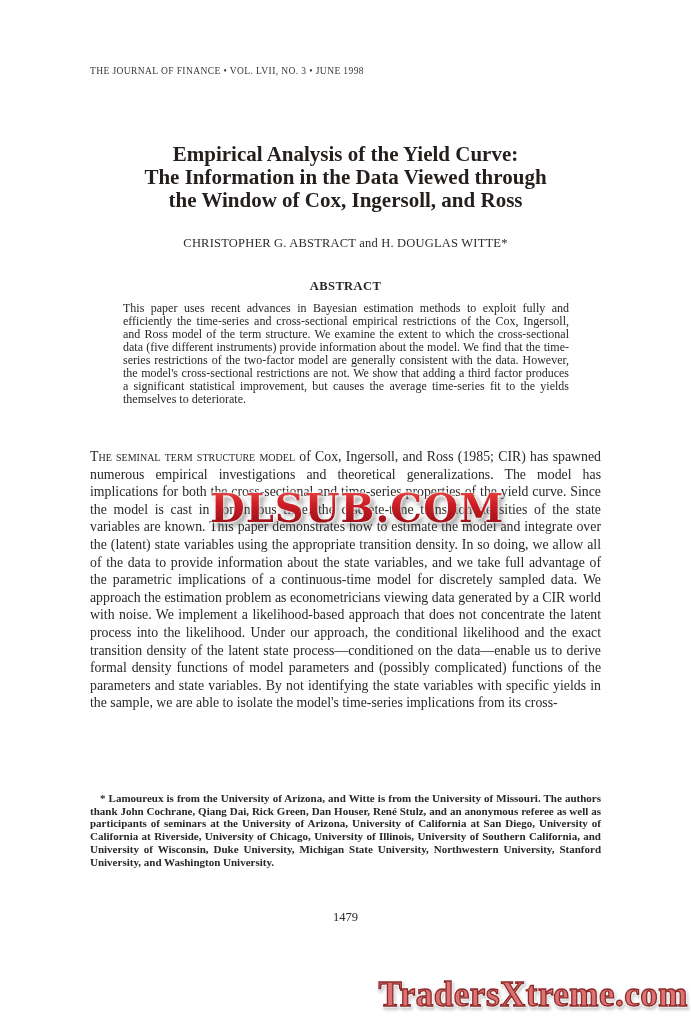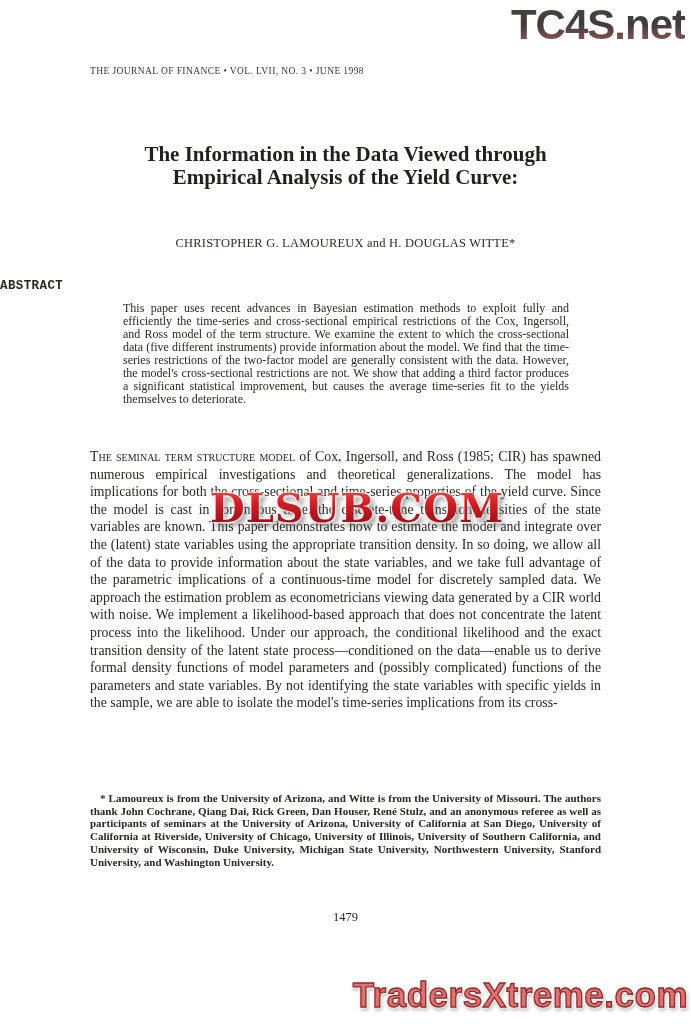--- a/index.html
+++ b/index.html
@@ -29,23 +29,22 @@
   }
   .authors {
     position: absolute; left: 0; right: 0; top: 236px;
     text-align: center; font-size: 12.5px; color: #2e2a28;
     letter-spacing: 0.2px;
   }
 
   
   .abstract-heading {
     position: absolute; left: 0; right: 0; top: 279px;
-    text-align: left; font-size: 12.5px; font-weight: bold;
+    text-align: center; font-size: 12.5px; font-weight: bold;
     letter-spacing: 0.4px;
-    font-family: Liberation Mono, monospace;
   }
   .abstract-text {
     position: absolute; left: 123px; width: 446px; top: 302px;
     font-size: 12px; line-height: 13px;
     text-align: justify;
   }
 
   
   .body-text {
     position: absolute; left: 90px; width: 511px; top: 448px;
@@ -82,54 +81,54 @@
     font-family: "DejaVu Serif", serif;
     font-weight: bold; font-size: 40px; letter-spacing: 1px;
     background: linear-gradient(180deg, #ef5a50 0%, #cf1e26 42%, #8e0d14 96%);
     -webkit-background-clip: text; background-clip: text; color: transparent;
     filter: drop-shadow(0 0 1px #fff) drop-shadow(0 0 1px #fff)
             drop-shadow(3px 4px 2px rgba(70,70,70,0.45));
     white-space: nowrap;
   }
   .wm-traders {
     position: absolute; top: 975px; right: 3px;
-    font-family: Liberation Sans, sans-serif;
+    font-family: Liberation Serif, serif;
     font-weight: bold; font-size: 35px; letter-spacing: 0.5px;
     color: #dd7272;
     -webkit-text-stroke: 1.3px #8c2a2a;
     filter: drop-shadow(0 0 1px #fff) drop-shadow(0 0 1px #fff)
             drop-shadow(1px 2px 1px rgba(0,0,0,0.25));
     white-space: nowrap;
   }
 </style>
 </head>
 <body>
 
 <div class="page">
 
   <div class="journal-header">THE JOURNAL OF FINANCE • VOL. LVII, NO. 3 • JUNE 1998</div>
 
   <div class="title">
+    <div>Empirical Analysis of the Yield Curve:</div>
     <div>The Information in the Data Viewed through</div>
-    <div>Empirical Analysis of the Yield Curve:</div>
+    <div>the Window of Cox, Ingersoll, and Ross</div>
   </div>
 
-  <div class="authors">CHRISTOPHER G. LAMOUREUX and H. DOUGLAS WITTE*</div>
+  <div class="authors">CHRISTOPHER G. ABSTRACT and H. DOUGLAS WITTE*</div>
 
   <div class="abstract-heading">ABSTRACT</div>
 
   <div class="abstract-text">This paper uses recent advances in Bayesian estimation methods to exploit fully and efficiently the time-series and cross-sectional empirical restrictions of the Cox, Ingersoll, and Ross model of the term structure. We examine the extent to which the cross-sectional data (five different instruments) provide information about the model. We find that the time-series restrictions of the two-factor model are generally consistent with the data. However, the model's cross-sectional restrictions are not. We show that adding a third factor produces a significant statistical improvement, but causes the average time-series fit to the yields themselves to deteriorate.</div>
 
   <div class="body-text">
     <span class="smallcaps">The seminal term structure model</span><span> of Cox, Ingersoll, and Ross (1985; CIR) has spawned numerous empirical investigations and theoretical generalizations. The model has implications for both the cross-sectional and time-series properties of the yield curve. Since the model is cast in continuous time, the discrete-time transition densities of the state variables are known. This paper demonstrates how to estimate the model and integrate over the (latent) state variables using the appropriate transition density. In so doing, we allow all of the data to provide information about the state variables, and we take full advantage of the parametric implications of a continuous-time model for discretely sampled data. We approach the estimation problem as econometricians viewing data generated by a CIR world with noise. We implement a likelihood-based approach that does not concentrate the latent process into the likelihood. Under our approach, the conditional likelihood and the exact transition density of the latent state process—conditioned on the data—enable us to derive formal density functions of model parameters and (possibly complicated) functions of the parameters and state variables. By not identifying the state variables with specific yields in the sample, we are able to isolate the model's time-series implications from its cross-</span>
   </div>
 
   <div class="footnote">* Lamoureux is from the University of Arizona, and Witte is from the University of Missouri. The authors thank John Cochrane, Qiang Dai, Rick Green, Dan Houser, René Stulz, and an anonymous referee as well as participants of seminars at the University of Arizona, University of California at San Diego, University of California at Riverside, University of Chicago, University of Illinois, University of Southern California, and University of Wisconsin, Duke University, Michigan State University, Northwestern University, Stanford University, and Washington University.</div>
 
   <div class="page-number">1479</div>
 
-  <div class="wm-tc4s">TC4S.net</div>
 
   <div class="wm-dlsub">DLSUB.COM</div>
 
   <div class="wm-traders">TradersXtreme.com</div>
 
 </div>
 
 </body></html>

